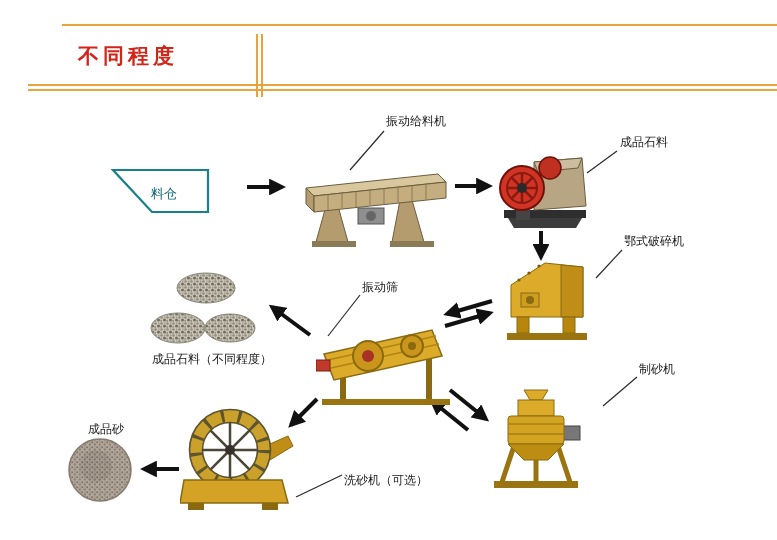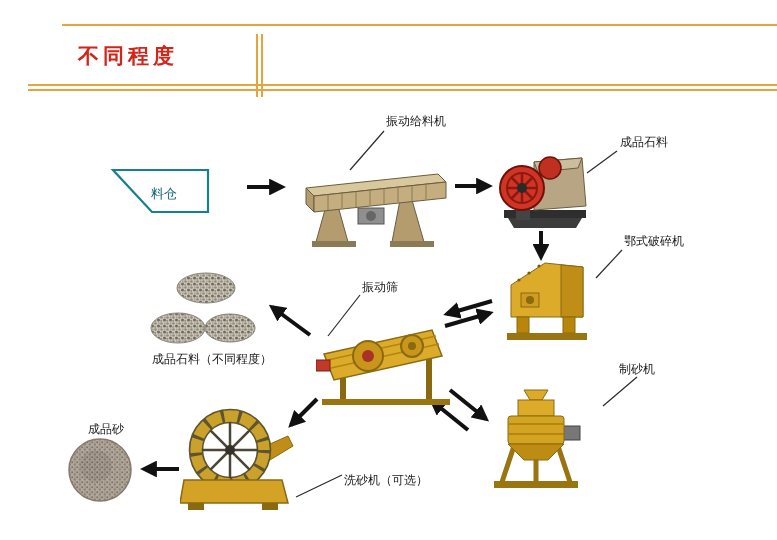--- a/index.html
+++ b/index.html
@@ -179,18 +179,18 @@
       </defs>
       <circle cx="34" cy="34" r="31" fill="url(#sandpat)" stroke="#857a6d" stroke-width="1.5"></circle>
       <circle cx="30" cy="30" r="16" fill="#000000" fill-opacity="0.07"></circle>
     </svg>
   </div>
 
   <div class="label" style="left:386px;top:113px;">振动给料机</div>
   <div class="label" style="left:620px;top:134px;">成品石料</div>
   <div class="label" style="left:624px;top:233px;">鄂式破碎机</div>
   <div class="label" style="left:362px;top:279px;">振动筛</div>
-  <div class="label" style="left:619px;top:361px;">制砂机</div>
+  <div class="label" style="left:639px;top:361px;">制砂机</div>
   <div class="label" style="left:152px;top:351px;">成品石料（不同程度）</div>
   <div class="label" style="left:344px;top:472px;">洗砂机（可选）</div>
   <div class="label" style="left:88px;top:421px;">成品砂</div>
 
 </div>
 
 </body></html>

